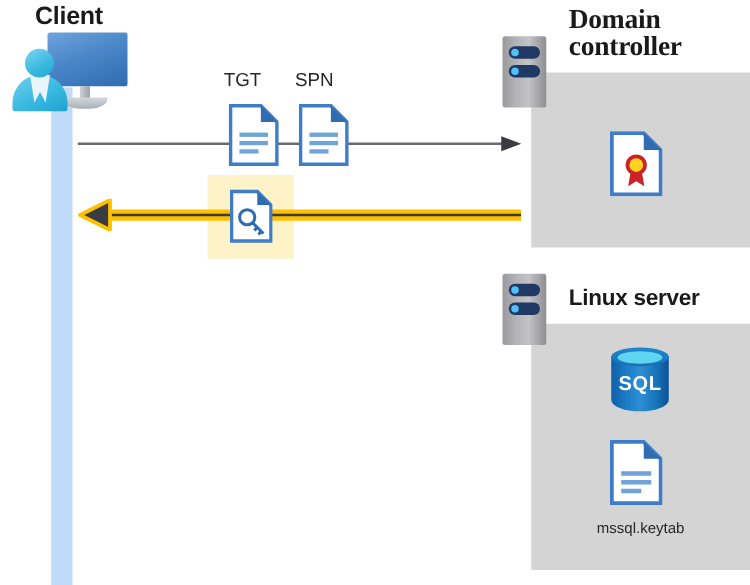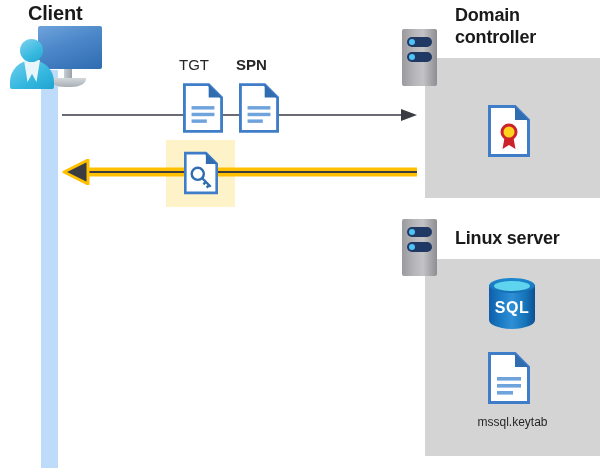--- a/index.html
+++ b/index.html
@@ -22,23 +22,24 @@
     font-weight: bold;
     color: #1a1a1a;
     letter-spacing: -0.2px;
   }
   #client-title {
     left: 28px; top: 2px;
     font-size: 20px;
   }
   #dc-title {
     left: 455px; top: 4px;
-    font-size: 18px;
+    font-size: 22px;
     line-height: 22px;
     width: 140px;
+    font-family: Liberation Serif, serif;
   }
   #linux-title {
     left: 455px; top: 227px;
     font-size: 18px;
     line-height: 22px;
     width: 140px;
   }
 
   
   #lifeline {
@@ -127,21 +128,21 @@
   #doc-key { left: 184px; top: 150px; }
   #doc-cert { left: 488px; top: 105px; }
   #doc-keytab { left: 488px; top: 352px; }
 
   .doc-label {
     position: absolute;
     font-size: 15px;
     color: #262626;
   }
   #label-tgt { left: 179px; top: 56px; }
-  #label-spn { left: 236px; top: 56px; font-weight: bold; }
+  #label-spn { left: 236px; top: 56px; }
   #label-keytab {
     left: 425px; top: 415px;
     width: 175px;
     text-align: center;
     font-size: 12px;
     color: #262626;
   }
 
   
   #highlight {

